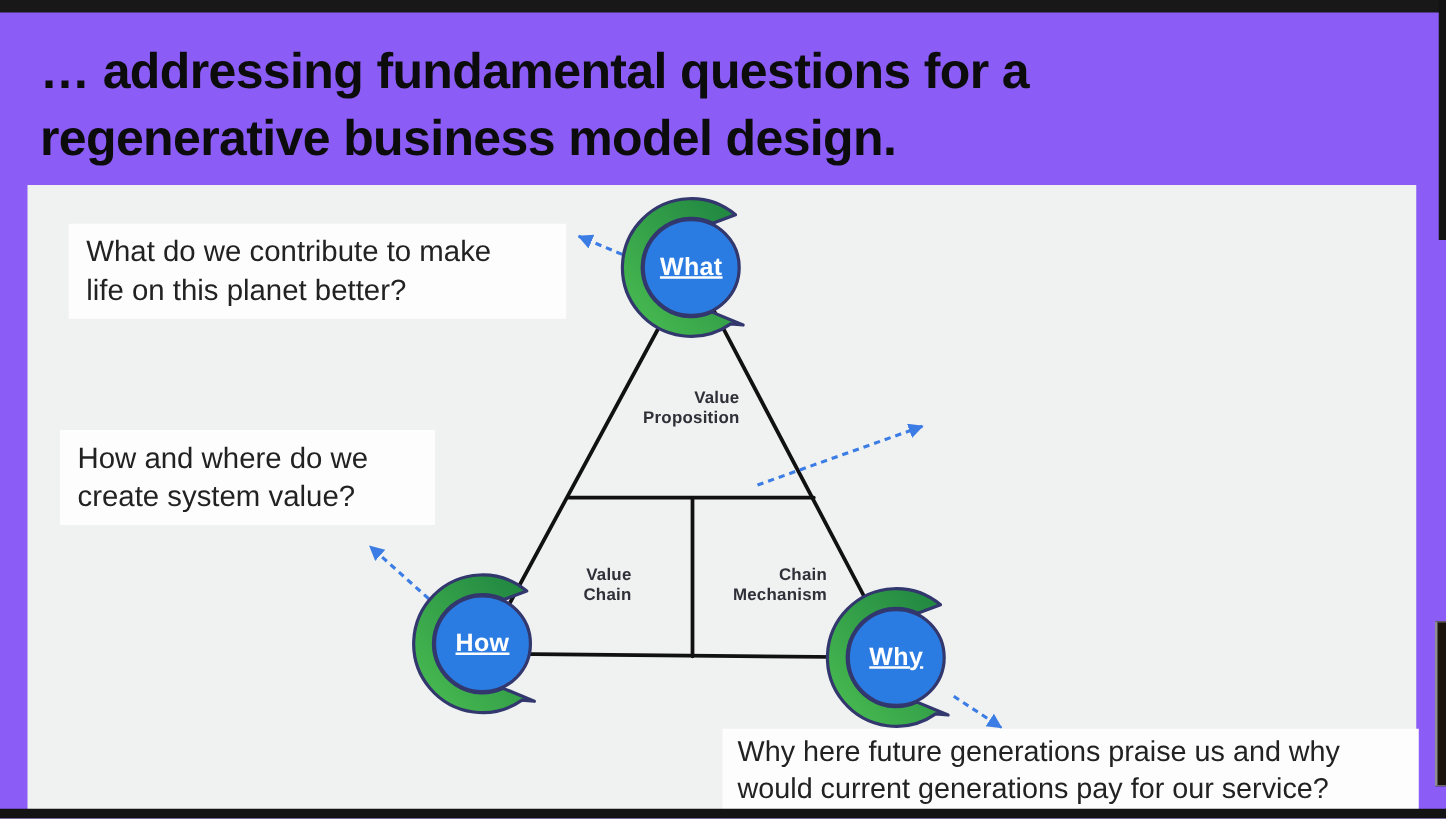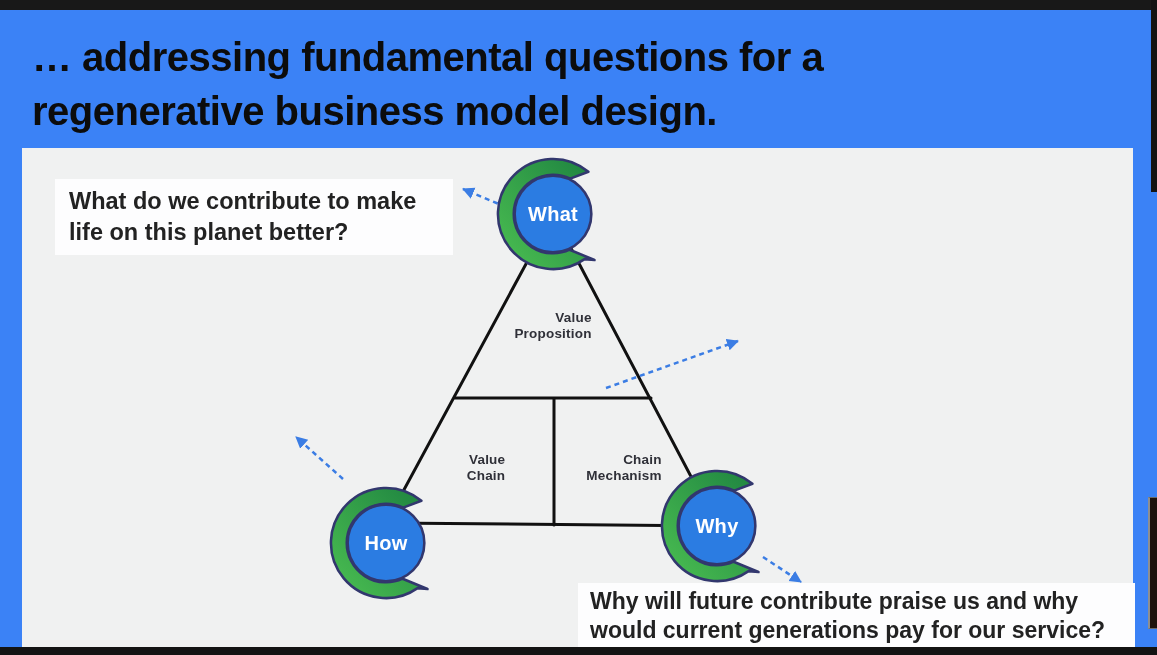--- a/index.html
+++ b/index.html
@@ -3,21 +3,21 @@
 <meta charset="utf-8">
 <style>
   * { margin: 0; padding: 0; box-sizing: border-box; }
   html, body { background: #ffffff; }
   body { font-family: "Liberation Sans", sans-serif; }
 
   .stage {
     position: relative;
     width: 1157px;
     height: 655px;
-    background: #3b82f6;
+    background: #8b5cf6;
     overflow: hidden;
   }
 
   .bar-top {
     position: absolute; left: 0; top: 0;
     width: 1157px; height: 10px;
     background: #181818;
   }
   .bar-bottom {
     position: absolute; left: 0; top: 647px;
@@ -62,24 +62,25 @@
     position: absolute;
     width: 118px; height: 118px;
     display: flex; align-items: center; justify-content: center;
   }
   .node svg.ring { position: absolute; inset: 0; width: 118px; height: 118px; }
   .node-label {
     position: relative;
     color: #ffffff;
     font-size: 20px; font-weight: 700;
     letter-spacing: 0.3px;
+    text-decoration: underline;
   }
   .node-what { left: 494px; top: 155px; }
   .node-who  { left: 495px; top: 340px; }
-  .node-how  { left: 327px; top: 484px; }
+  .node-how  { left: 327px; top: 456px; }
   .node-why  { left: 658px; top: 467px; justify-content: center; }
 
   .section-label {
     position: absolute;
     transform: translate(-50%, -50%);
     text-align: right;
     font-size: 13.5px; line-height: 16px;
     font-weight: 700; color: #2f3038;
     letter-spacing: 0.2px;
     white-space: pre-line;
@@ -88,21 +89,20 @@
   .lbl-value-chain       { left: 486px; top: 468px; }
   .lbl-profit-mechanism  { left: 624px; top: 468px; }
 
   .callout {
     position: absolute;
     background: #fdfdfe;
     color: #222222;
     font-size: 23.5px; line-height: 31px;
     padding: 7px 14px;
     white-space: pre-line;
-    font-weight: bold;
   }
   .callout-what { left: 55px;  top: 179px; width: 398px; }
   .callout-how  { left: 48px;  top: 344px; width: 300px; }
   .callout-who  { left: 757px; top: 299px; width: 274px; }
   .callout-why  { left: 578px; top: 583px; width: 557px; font-size: 23px; line-height: 29px; padding: 4px 12px; }
 </style>
 </head>
 <body>
 
 <div class="stage">
@@ -170,19 +170,21 @@
 
   <div class="section-label lbl-value-proposition">Value
 Proposition</div>
   <div class="section-label lbl-value-chain">Value
 Chain</div>
   <div class="section-label lbl-profit-mechanism">Chain
 Mechanism</div>
 
   <div class="callout callout-what">What do we contribute to make
 life on this planet better?</div>
-  <div class="callout callout-why">Why will future contribute praise us and why
+  <div class="callout callout-how">How and where do we
+create system value?</div>
+  <div class="callout callout-why">Why here future generations praise us and why
 would current generations pay for our service?</div>
 
   <div class="webcam-sliver"></div>
   <div class="bar-bottom"></div>
 
 </div>
 
 </body></html>

